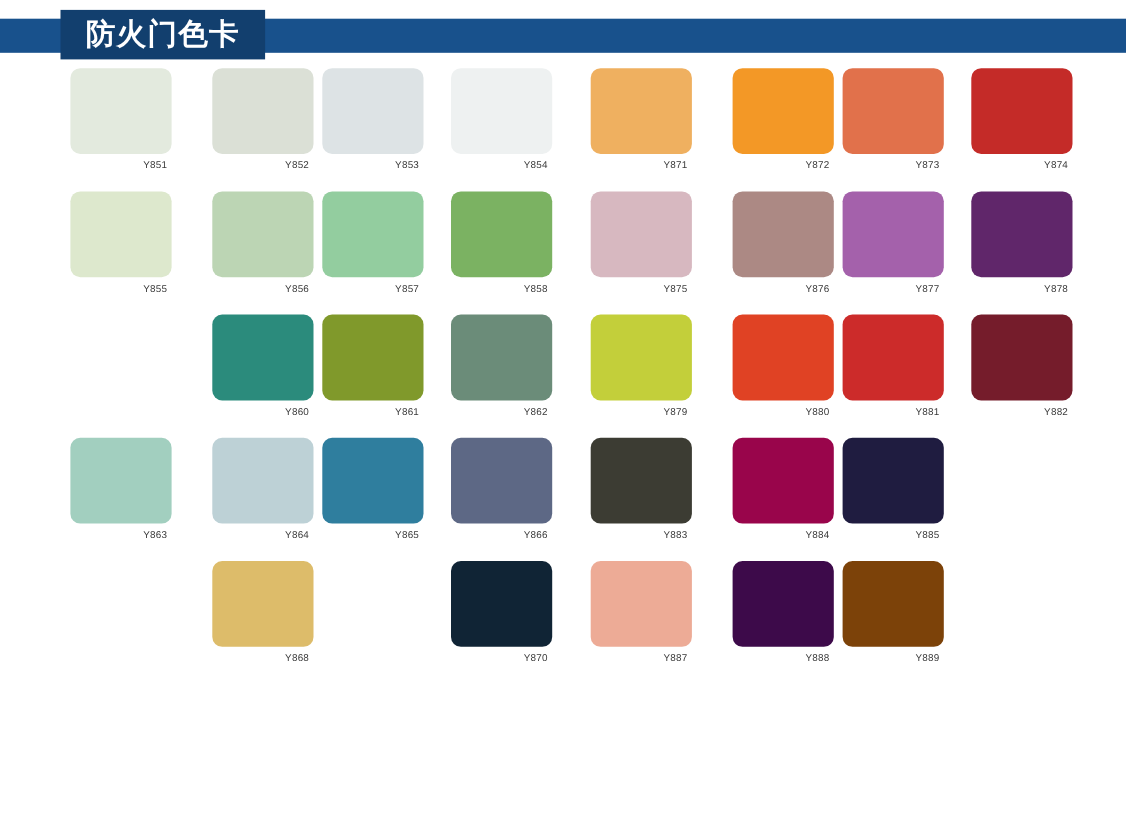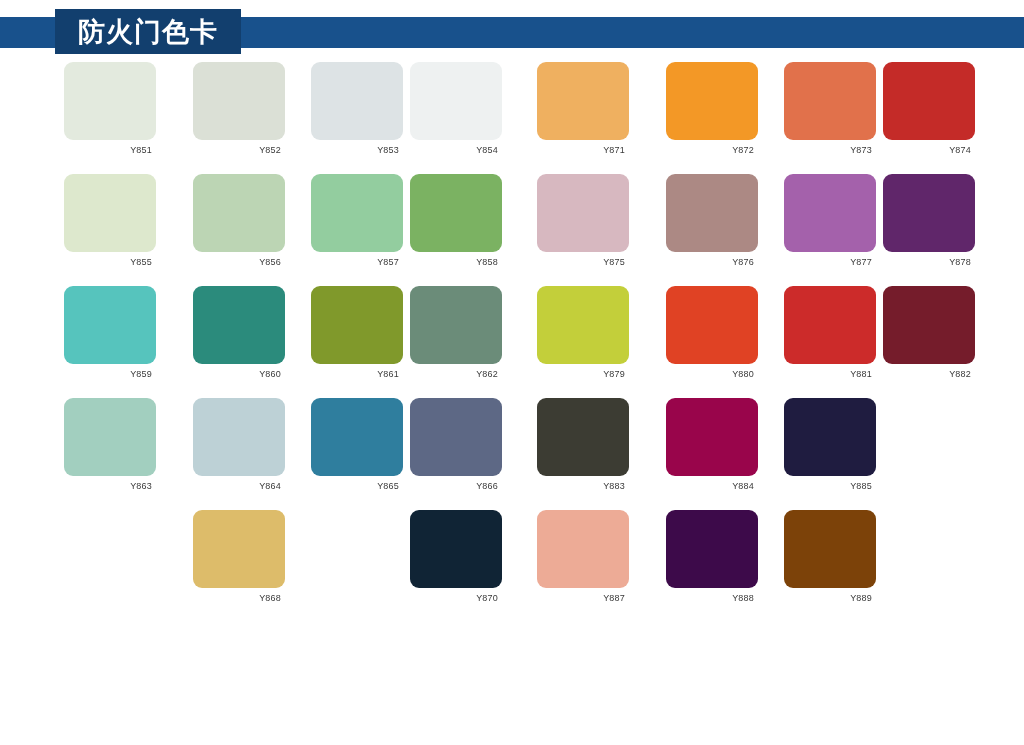--- a/index.html
+++ b/index.html
@@ -76,21 +76,21 @@
     width: 432px;
   }
   .swatch-cell {
     position: absolute;
     top: 0;
     width: 92px;
     height: 98px;
   }
   .swatch-cell.c0 { left: 0px; }
   .swatch-cell.c1 { left: 111px; margin-left: 18px; }
-  .swatch-cell.c2 { left: 247px; }
+  .swatch-cell.c2 { left: 229px; }
   .swatch-cell.c3 { left: 346px; }
 
   .swatch-chip {
     width: 92px;
     height: 78px;
     border-radius: 9px;
     box-sizing: border-box;
   }
   .swatch-label {
     width: 92px;
@@ -148,24 +148,20 @@
         <div class="swatch-cell c2">
           <div class="swatch-chip" title="#93cd9f" style="background: rgb(147, 205, 159);"></div>
           <div class="swatch-label">Y857</div>
         </div>
         <div class="swatch-cell c3">
           <div class="swatch-chip" title="#7bb262" style="background: rgb(123, 178, 98);"></div>
           <div class="swatch-label">Y858</div>
         </div>
       </div>
       <div class="swatch-row">
-        <div class="swatch-cell c0">
-          <div class="swatch-chip" title="#56c4bd" style="background: rgb(86, 196, 189);"></div>
-          <div class="swatch-label">Y859</div>
-        </div>
         <div class="swatch-cell c1">
           <div class="swatch-chip" title="#2b8b7c" style="background: rgb(43, 139, 124);"></div>
           <div class="swatch-label">Y860</div>
         </div>
         <div class="swatch-cell c2">
           <div class="swatch-chip" title="#80992b" style="background: rgb(128, 153, 43);"></div>
           <div class="swatch-label">Y861</div>
         </div>
         <div class="swatch-cell c3">
           <div class="swatch-chip" title="#6b8c79" style="background: rgb(107, 140, 121);"></div>

